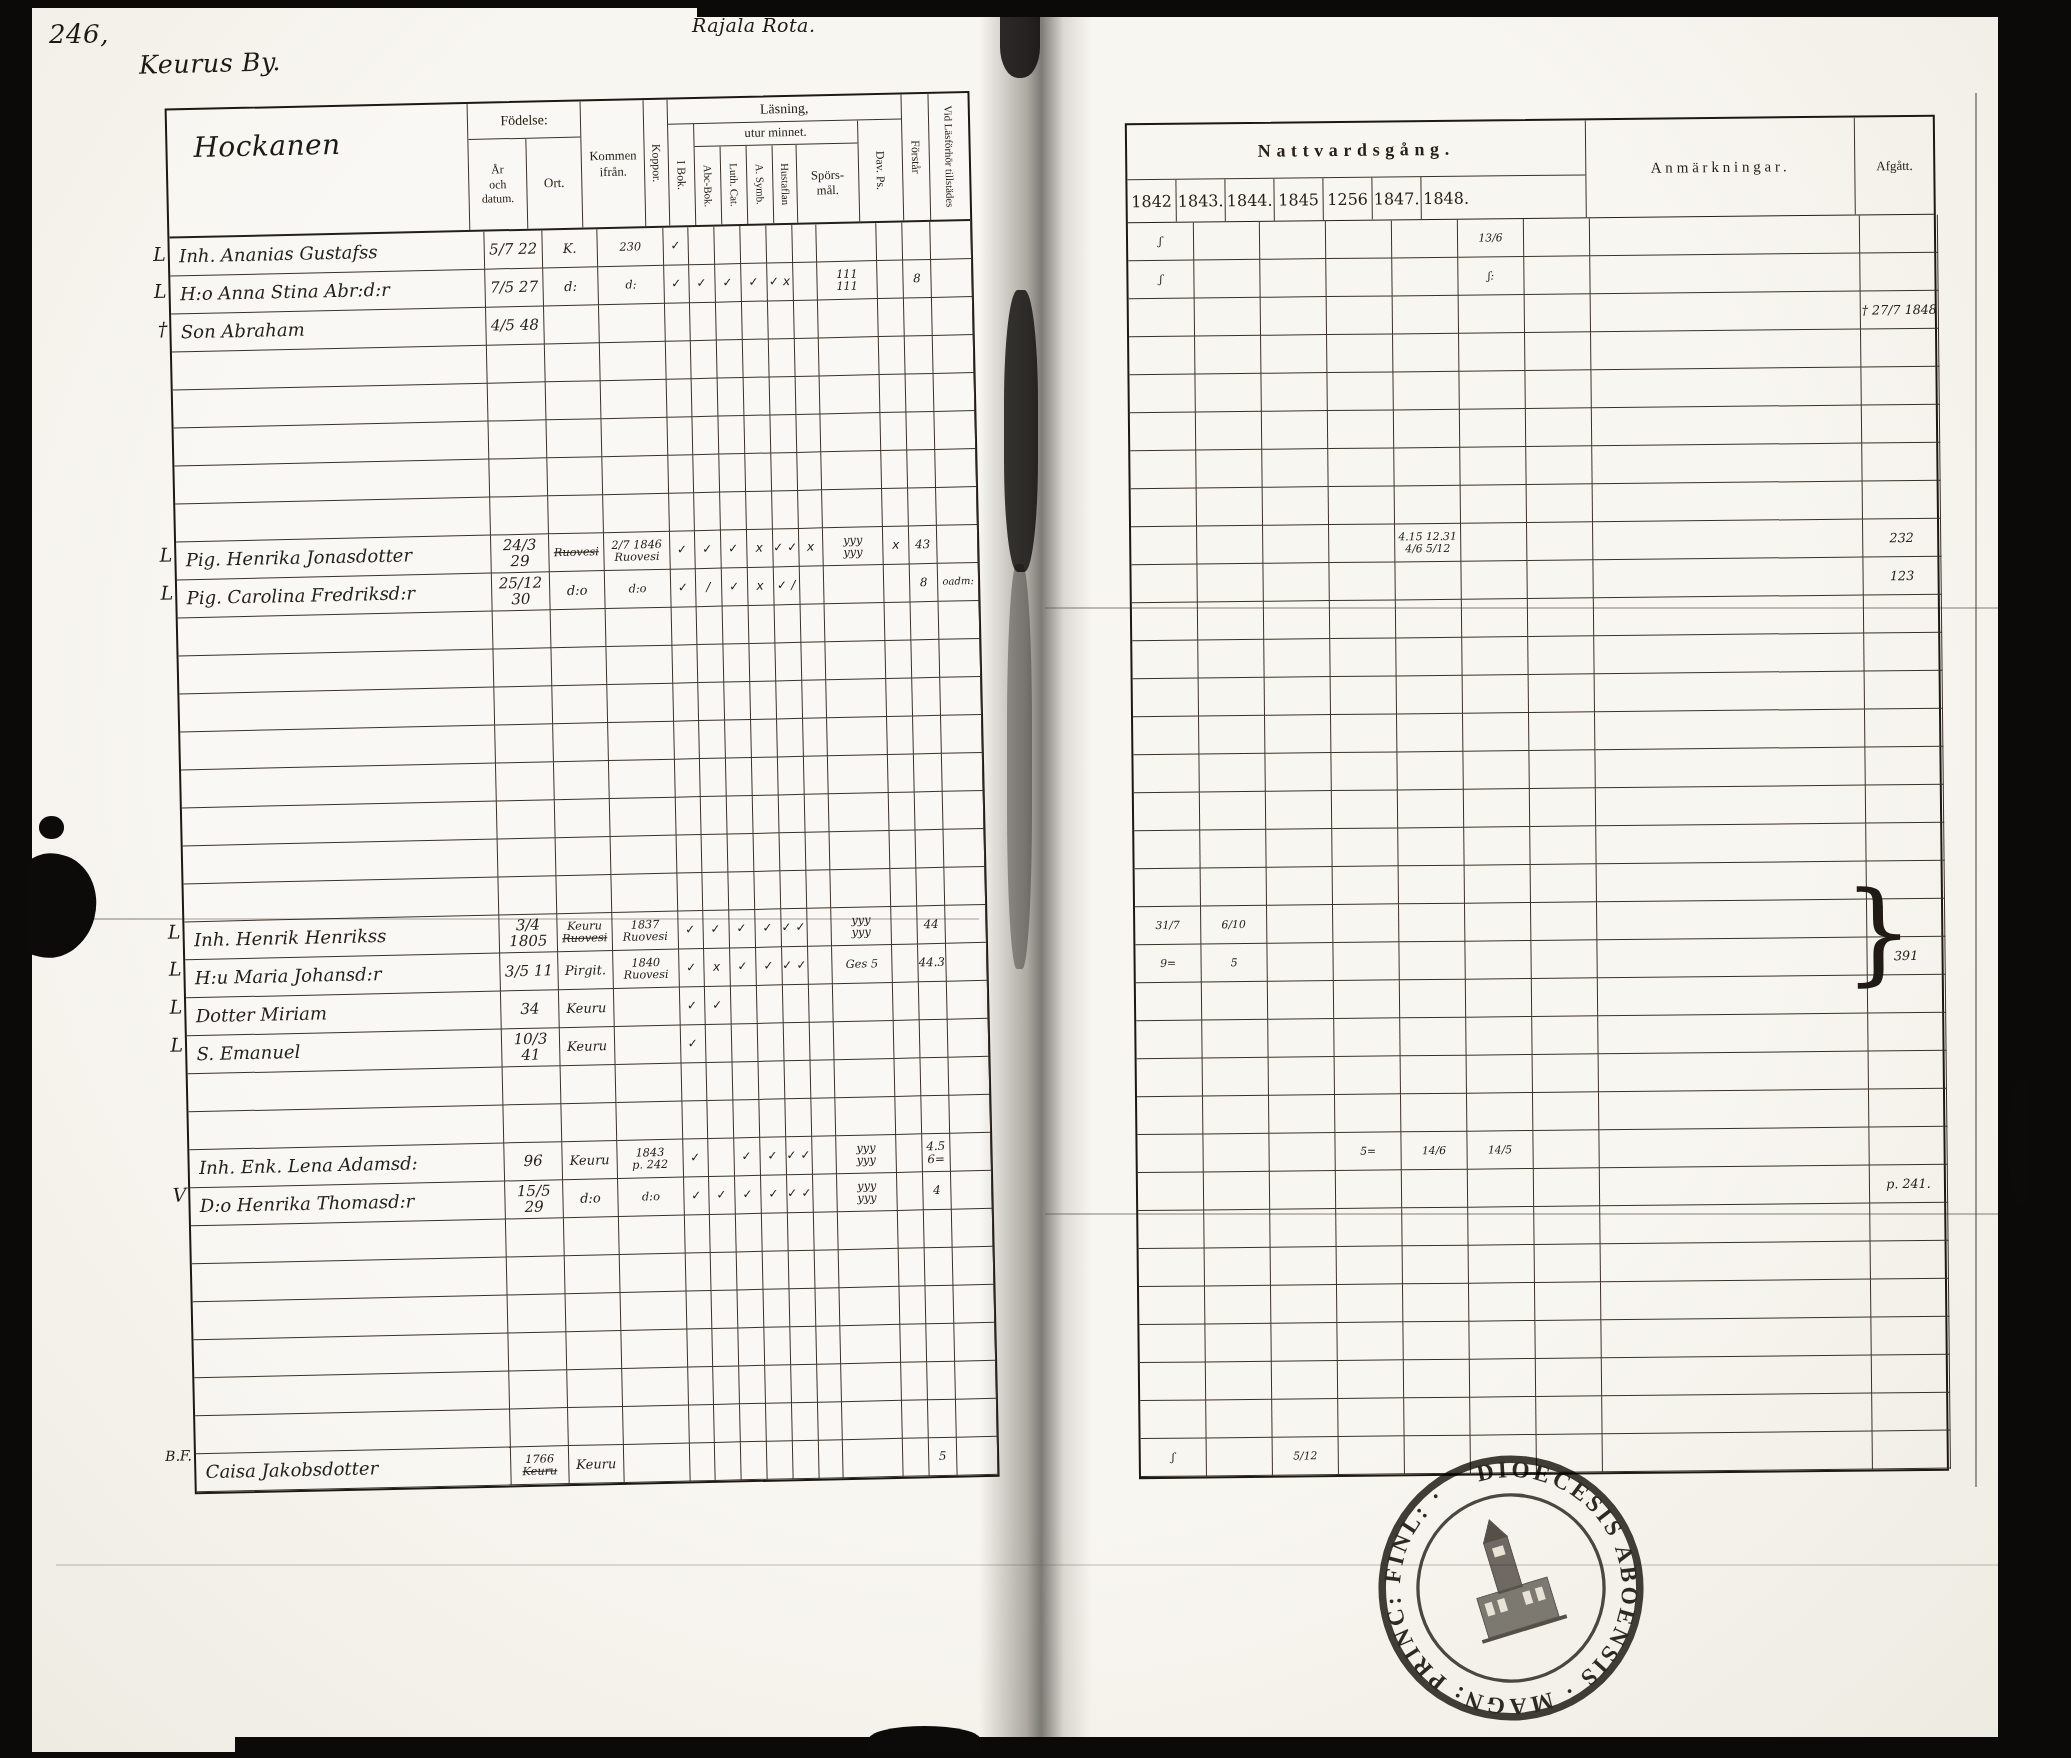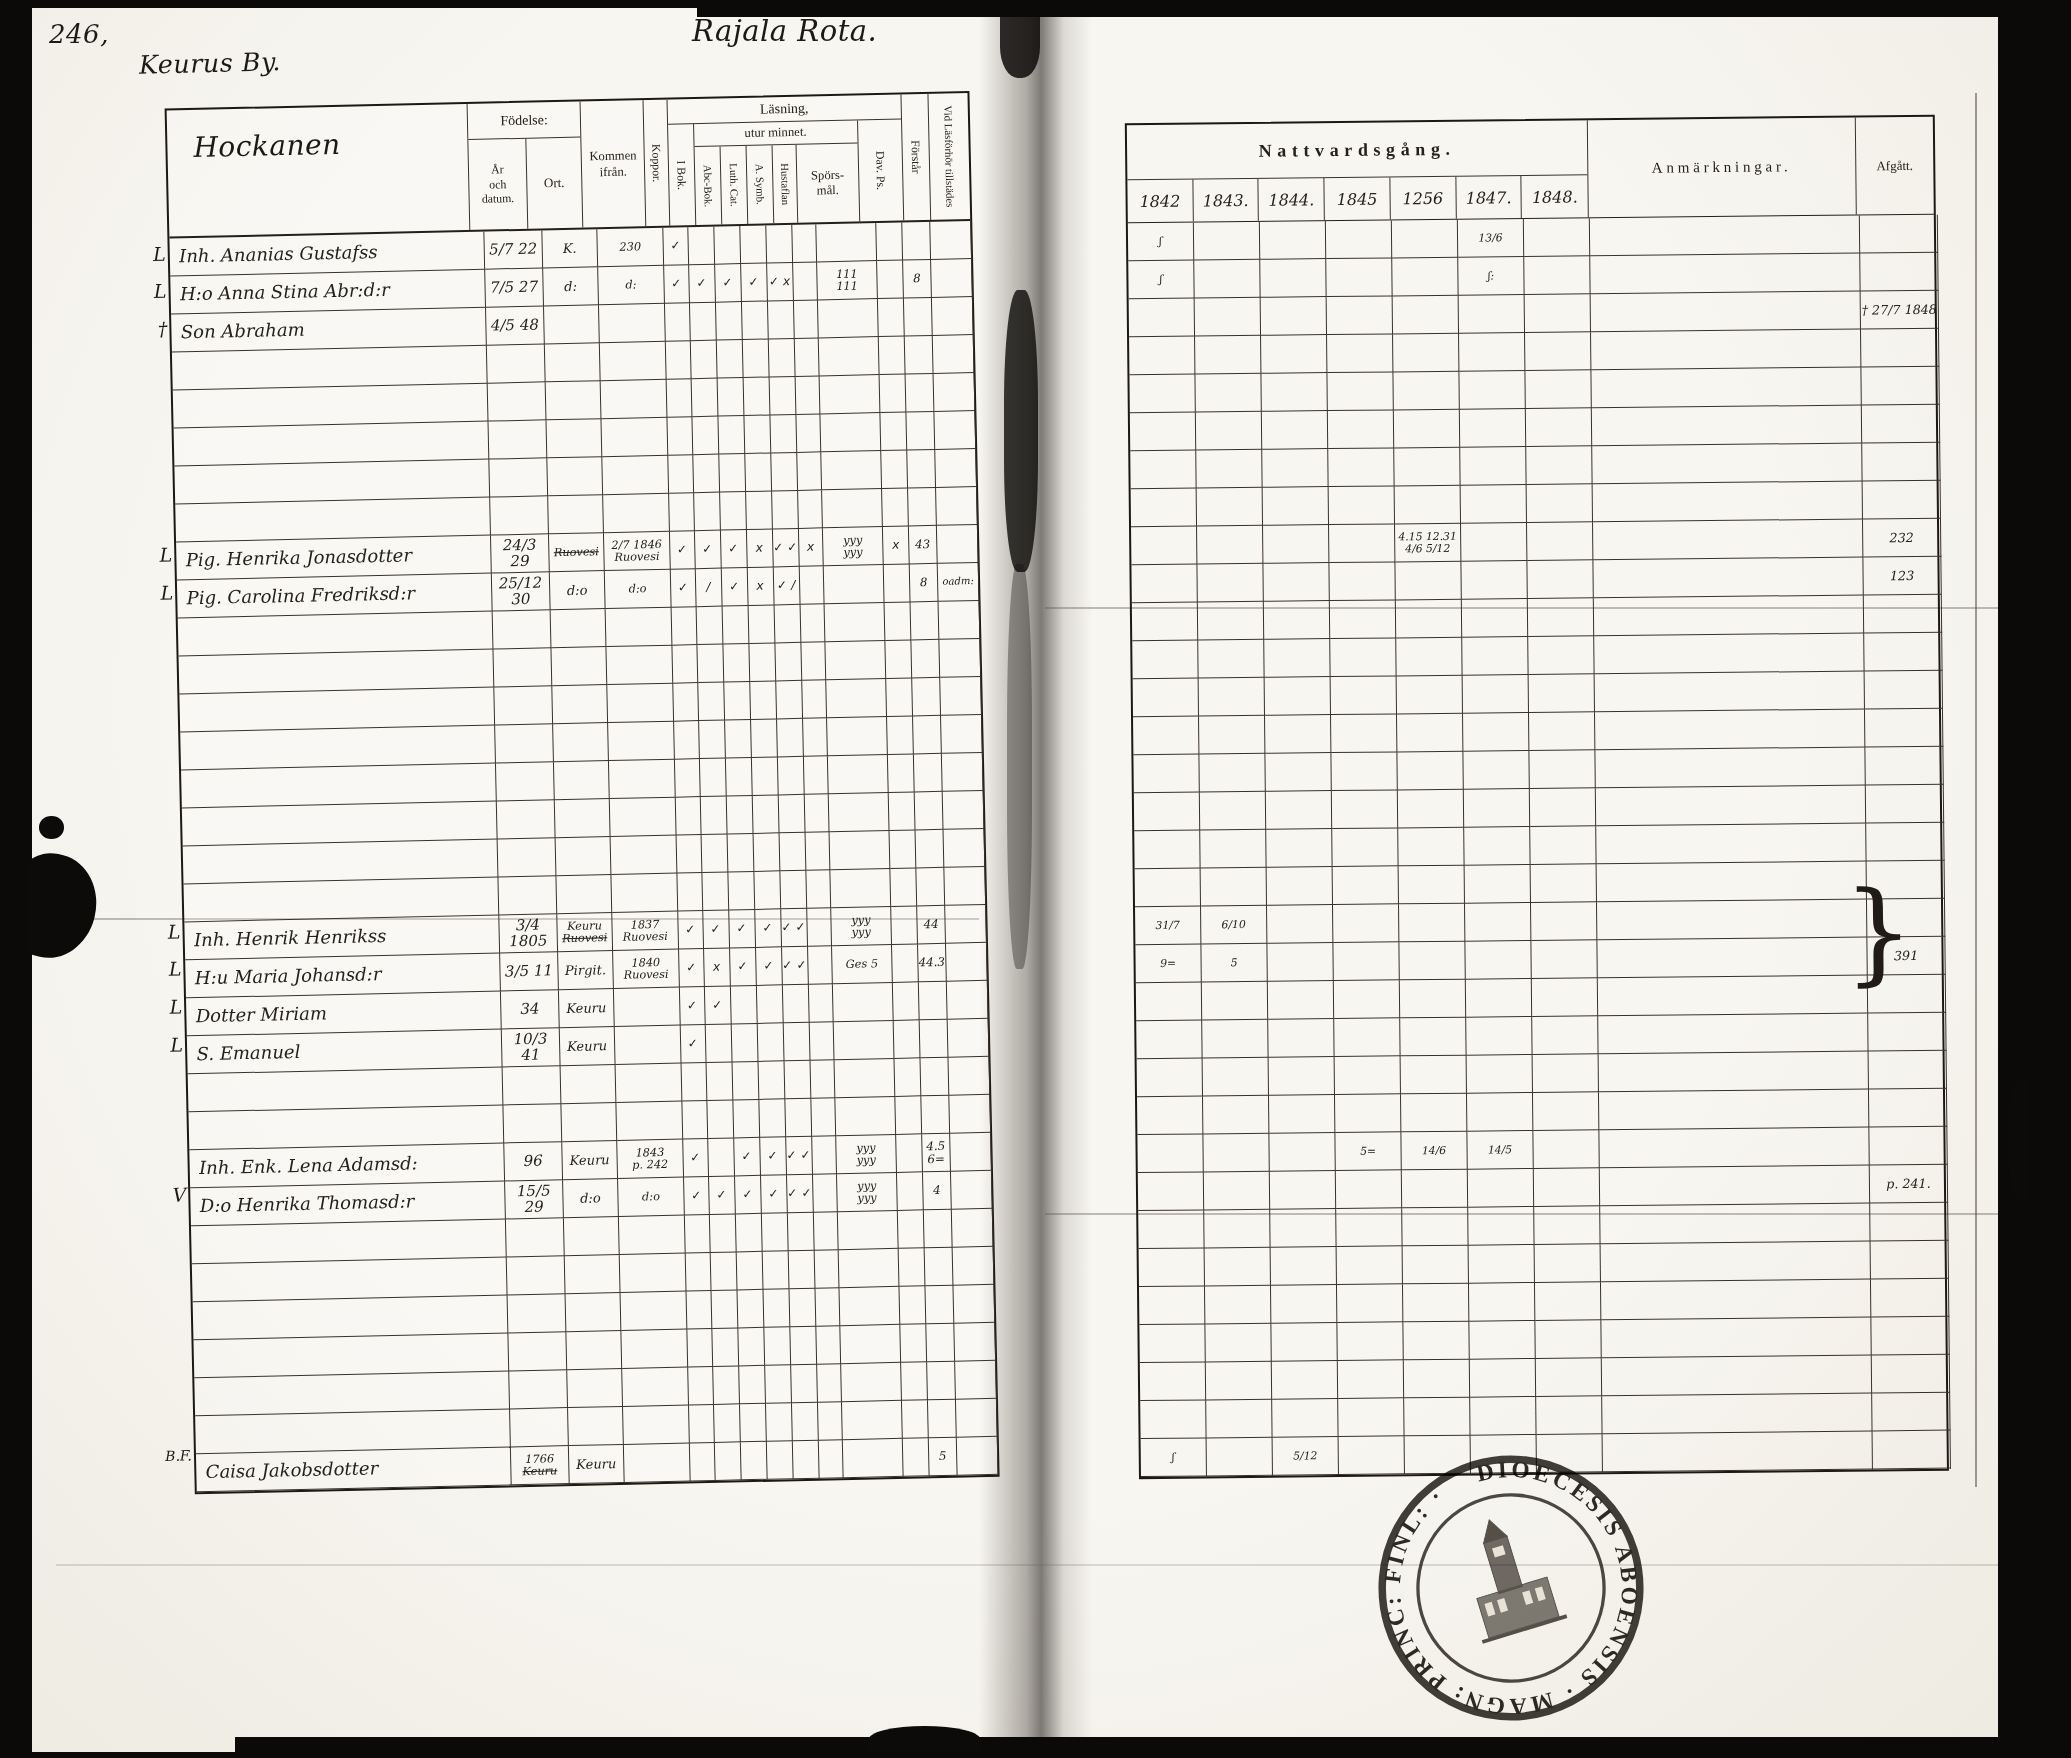--- a/index.html
+++ b/index.html
@@ -13,21 +13,21 @@
   
   .bar{position:absolute; background:#0b0a08;}
   .blob{position:absolute; background:#0d0b09;}
   .fold{position:absolute; left:951px; top:0; width:113px; height:1744px;
         background:linear-gradient(90deg, rgba(60,52,44,0) 0%, rgba(55,48,40,.38) 42%, rgba(25,21,17,.55) 55%, rgba(60,52,44,.15) 75%, rgba(60,52,44,0) 100%);}
   .streak{position:absolute; background:rgba(95,88,78,.38); height:1.9px;}
   .vline-edge{position:absolute; width:1.9px; background:rgba(70,62,52,.5);}
 
   .hw{font-family:"DejaVu Serif",serif; font-style:italic; color:#1d1a15; letter-spacing:0.5px;}
   .page-number{left:21px; top:11.3px; font-size:26px;}
-  .rota-title{left:664px; top:5.6px; font-size:29px;}
+  .rota-title{left:664px; top:5.6px; font-size:19px;}
   .village{left:111px; top:40px; font-size:25.4px; transform:rotate(-1.5deg);}
 
   
   .ltable{position:absolute; left:137px; top:100px; width:805px;
           border:2.8px solid #1c1813; background:rgba(255,255,255,.25);
           transform:rotate(-1.25deg); transform-origin:28px 19px;}
   .lhead{display:flex; height:128px; border-bottom:2.4px solid #241f19; font-family:"Liberation Serif",serif; color:#262119;}
   .lh{border-right:1.3px solid var(--g); position:relative;}
   .lh.names{width:315px;}
   .fam{position:absolute; left:26px; top:21px; font-size:28px;}
@@ -76,22 +76,22 @@
 
   
   .rtable{position:absolute; left:1097px; top:115px; width:810px;
           border:2.8px solid #1c1813; transform:rotate(-0.6deg); transform-origin:19px 19px;}
   .rhead{display:flex; height:98px; border-bottom:1.9px solid #241f19; color:#262119;}
   .rh{border-right:1.3px solid var(--g);}
   .rh.natt{width:461px; display:flex; flex-direction:column;}
   .natt-top{height:55px; display:flex; align-items:center; justify-content:center;
             font-size:18px; letter-spacing:5.6px; border-bottom:1.4px solid var(--g); font-weight:bold;}
   .natt-years{flex:1; display:flex;}
-  .yc{width:66px; border-right:1.1px solid var(--g); display:flex; align-items:center; justify-content:center;
-      font-family:"DejaVu Serif",serif; font-style:italic; font-size:16px;}
+  .yc{width:49px; border-right:1.1px solid var(--g); display:flex; align-items:center; justify-content:center;
+      font-family:"DejaVu Serif",serif; font-size:16px;}
   .yc:last-child{border-right:none;}
   .rh.anm{width:270px; display:flex; align-items:center; justify-content:center; font-size:15px; letter-spacing:3.8px;}
   .rh.afgatt{width:78px; border-right:none; display:flex; align-items:center; justify-content:center; font-size:13px;}
   .rrows{display:grid; grid-template-columns:repeat(7,66px) 270px 78px; grid-auto-rows:38px;}
   .col-y1842,.col-y1843,.col-y1844,.col-y1845,.col-y1846,.col-y1847,.col-y1848{font-size:10.8px;}
   .col-afgatt{font-size:12.7px;}
   .brace{position:absolute; left:708px; top:759px; font-family:"DejaVu Serif",serif;
          font-size:111px; font-weight:200; color:#201b15; line-height:1;}
 
   

